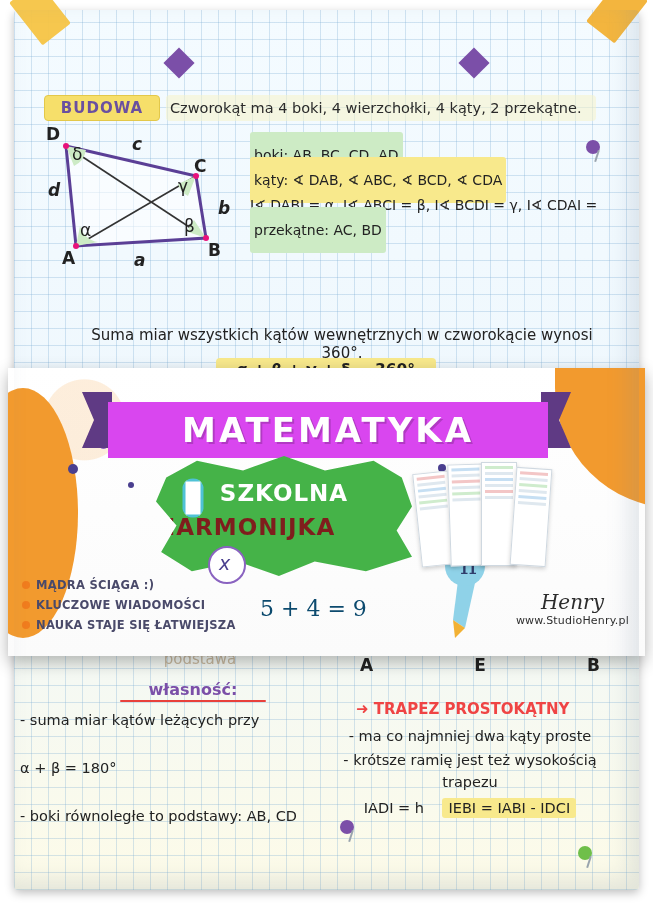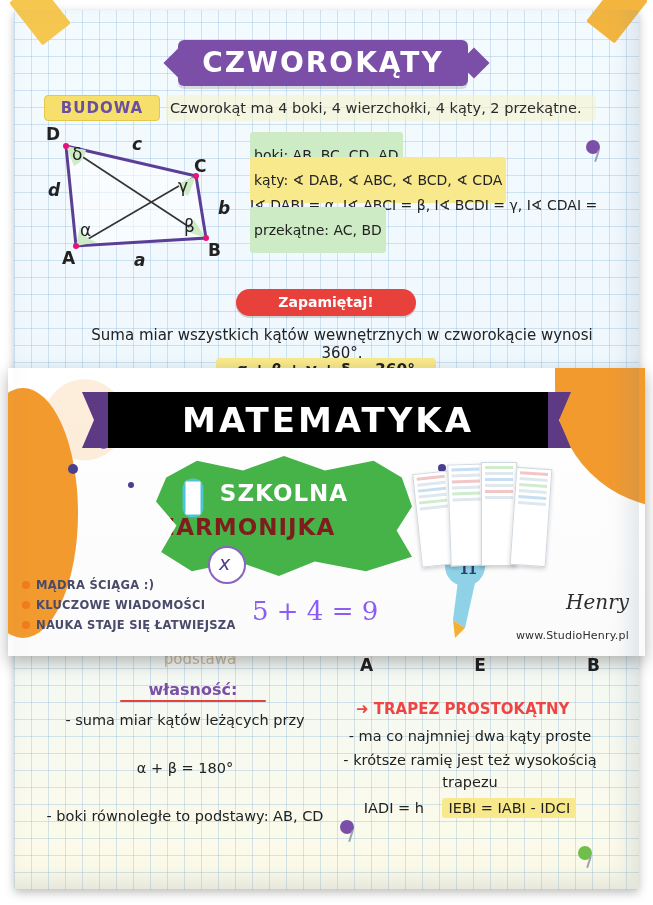--- a/index.html
+++ b/index.html
@@ -82,21 +82,21 @@
   .zap-note{position:absolute;left:72px;top:326px;width:540px;text-align:center;font-size:15px;color:#222;}
   .formula-band{
     position:absolute;left:216px;top:358px;width:220px;height:24px;
     background:#f8e98c;border-radius:4px;
   }
   .formula-band .txt{text-align:center;line-height:24px;font-size:15.5px;color:#222;font-weight:bold;}
   
   .wlasnosc-title{position:absolute;left:108px;top:680px;width:170px;text-align:center;
     font-size:16px;font-weight:bold;color:#7b4fa8;}
   .wl-under{position:absolute;left:120px;top:700px;width:146px;height:2px;background:#e8413c;border-radius:2px;}
-  .wl-line{position:absolute;width:330px;text-align:center;font-size:14.5px;color:#222;left:20px;}
+  .wl-line{position:absolute;width:330px;text-align:left;font-size:14.5px;color:#222;left:20px;}
   .podstawa-ghost{position:absolute;left:110px;top:650px;width:180px;text-align:center;font-size:15px;color:#c8b9a0;}
   
   .trapez-head{position:absolute;left:356px;top:700px;width:250px;font-size:15px;color:#ef4444;font-weight:bold;}
   .tr-line{position:absolute;width:280px;text-align:center;font-size:14.5px;color:#222;left:330px;}
   .yellow-chip{background:#f8e98c;padding:2px 6px;border-radius:3px;}
   .abc-row{position:absolute;left:360px;top:655px;width:240px;font-size:17px;font-weight:bold;color:#222;
     display:flex;justify-content:space-between;}
   
   .promo{
     position:absolute;left:8px;top:368px;width:637px;height:288px;
@@ -105,42 +105,42 @@
   }
   .promo-bg{
     position:absolute;inset:0;
     background:
       radial-gradient(circle at 12% 18%, rgba(245,160,60,.18) 0 40px, transparent 41px),
       linear-gradient(180deg,#ffffff 0%, #fbfbfb 100%);
   }
   .promo-orange-l{position:absolute;left:-40px;top:20px;width:110px;height:250px;background:#f29a2e;border-radius:50%;}
   .promo-orange-r{position:absolute;right:-50px;top:-20px;width:140px;height:160px;background:#f29a2e;border-radius:0 0 0 120px;}
   .promo-banner{
-    position:absolute;left:100px;top:24px;width:440px;height:56px;background:#000000;
+    position:absolute;left:100px;top:34px;width:440px;height:56px;background:#d946ef;
   }
   .promo-banner .txt{
     color:#fff;font-weight:bold;font-size:34px;letter-spacing:3px;text-align:center;line-height:56px;
     text-shadow:2px 2px 0 rgba(0,0,0,.18);
   }
   .banner-tail{position:absolute;top:24px;width:30px;height:56px;background:#5f3a84;}
   .banner-tail.l{left:74px;clip-path:polygon(0 0,100% 0,100% 100%,0 100%,40% 50%);}
   .banner-tail.r{right:74px;clip-path:polygon(0 0,100% 0,60% 50%,100% 100%,0 100%);}
   .promo-star{
     position:absolute;left:148px;top:88px;width:256px;height:120px;background:#45b348;
     clip-path:polygon(4% 18%,16% 4%,34% 12%,50% 0,66% 12%,85% 4%,96% 18%,100% 42%,94% 62%,100% 84%,82% 96%,62% 88%,48% 100%,32% 88%,14% 96%,2% 80%,8% 58%,0 38%);
   }
   .promo-star .l1{position:absolute;left:0;top:24px;width:100%;text-align:center;color:#fff;font-weight:bold;font-size:23px;letter-spacing:1px;}
   .promo-star .l2{position:absolute;left:0;top:58px;width:100%;text-align:left;color:#7f1d1d;font-weight:bold;font-size:23px;letter-spacing:1px;}
   .bullets{position:absolute;left:14px;top:210px;width:220px;}
   .bullet{font-size:11.5px;color:#4a4a6a;font-weight:bold;margin-bottom:6px;position:relative;padding-left:14px;letter-spacing:.3px;}
   .bullet:before{content:"";position:absolute;left:0;top:3px;width:8px;height:8px;border-radius:50%;background:#f07c1e;}
-  .eq{position:absolute;left:244px;top:228px;font-size:26px;color:#8b5cf6;font-family:"DejaVu Serif", serif;}
-  .brand{position:absolute;right:16px;top:222px;text-align:right;}
+  .eq{position:absolute;left:252px;top:228px;font-size:22px;color:#0c4a6e;font-family:"DejaVu Serif", serif;}
+  .brand{position:absolute;right:16px;top:222px;text-align:center;}
   .brand .n{font-size:20px;color:#2d2d2d;font-family:"DejaVu Serif", serif;font-style:italic;}
-  .brand .u{font-size:11px;color:#2d2d2d;letter-spacing:.2px;margin-top:15px;}
+  .brand .u{font-size:11px;color:#2d2d2d;letter-spacing:.2px;}
   .leaflet{
     position:absolute;right:78px;top:86px;width:150px;height:120px;
   }
   .leaf{position:absolute;background:#fff;border:1px solid #cfd8e0;box-shadow:0 2px 4px rgba(0,0,0,.18);}
   .leaf .row{height:3px;margin:3px 3px 0 3px;background:#dfe8ef;}
   .leaf .row.c1{background:#f3c6c6;}
   .leaf .row.c2{background:#c6dff3;}
   .leaf .row.c3{background:#cfeccd;}
   
   .pin{position:absolute;width:18px;height:22px;}
@@ -154,23 +154,20 @@
 <body>
 
 <div id="page">
 
   <div class="poster"></div>
   <div class="corner-tape tl"></div>
   <div class="corner-tape tr"></div>
 
   <div class="title-wing l"></div>
   <div class="title-wing r"></div>
-  <div class="title-band">
-    <div class="txt">CZWOROKĄTY</div>
-  </div>
 
   <div class="budowa">
     <div class="txt">BUDOWA</div>
   </div>
   <div class="budowa-line">
     <div class="txt">Czworokąt ma 4 boki, 4 wierzchołki, 4 kąty, 2 przekątne.</div>
   </div>
 
   <div class="diagram">
     <svg width="215" height="150" viewBox="0 0 215 150">
@@ -200,23 +197,20 @@
     <div class="lbl" style="left:156px;top:88px;font-weight:normal;">β</div>
   </div>
 
   <div class="rlist">
     <div class="rrow"><span class="hl hl-green">boki: AB, BC, CD, AD</span></div>
     <div class="rrow"><span class="hl hl-yellow">kąty: ∢ DAB, ∢ ABC, ∢ BCD, ∢ CDA</span></div>
     <div class="rrow"><span>I∢ DABI = α,  I∢ ABCI = β,  I∢ BCDI = γ,  I∢ CDAI = δ</span></div>
     <div class="rrow"><span class="hl hl-green">przekątne: AC, BD</span></div>
   </div>
 
-  <div class="zap">
-    <div class="txt">Zapamiętaj!</div>
-  </div>
   <div class="zap-note">Suma miar wszystkich kątów wewnętrznych w czworokącie wynosi 360°.</div>
   <div class="formula-band">
     <div class="txt">α + β + γ + δ = 360°</div>
   </div>
 
   <div class="podstawa-ghost">podstawa</div>
   <div class="wlasnosc-title">własność:</div>
   <div class="wl-under"></div>
   <div class="wl-line" style="top:712px;">- suma miar kątów leżących przy</div>
   <div class="wl-line" style="top:760px;">α + β = 180°</div>

